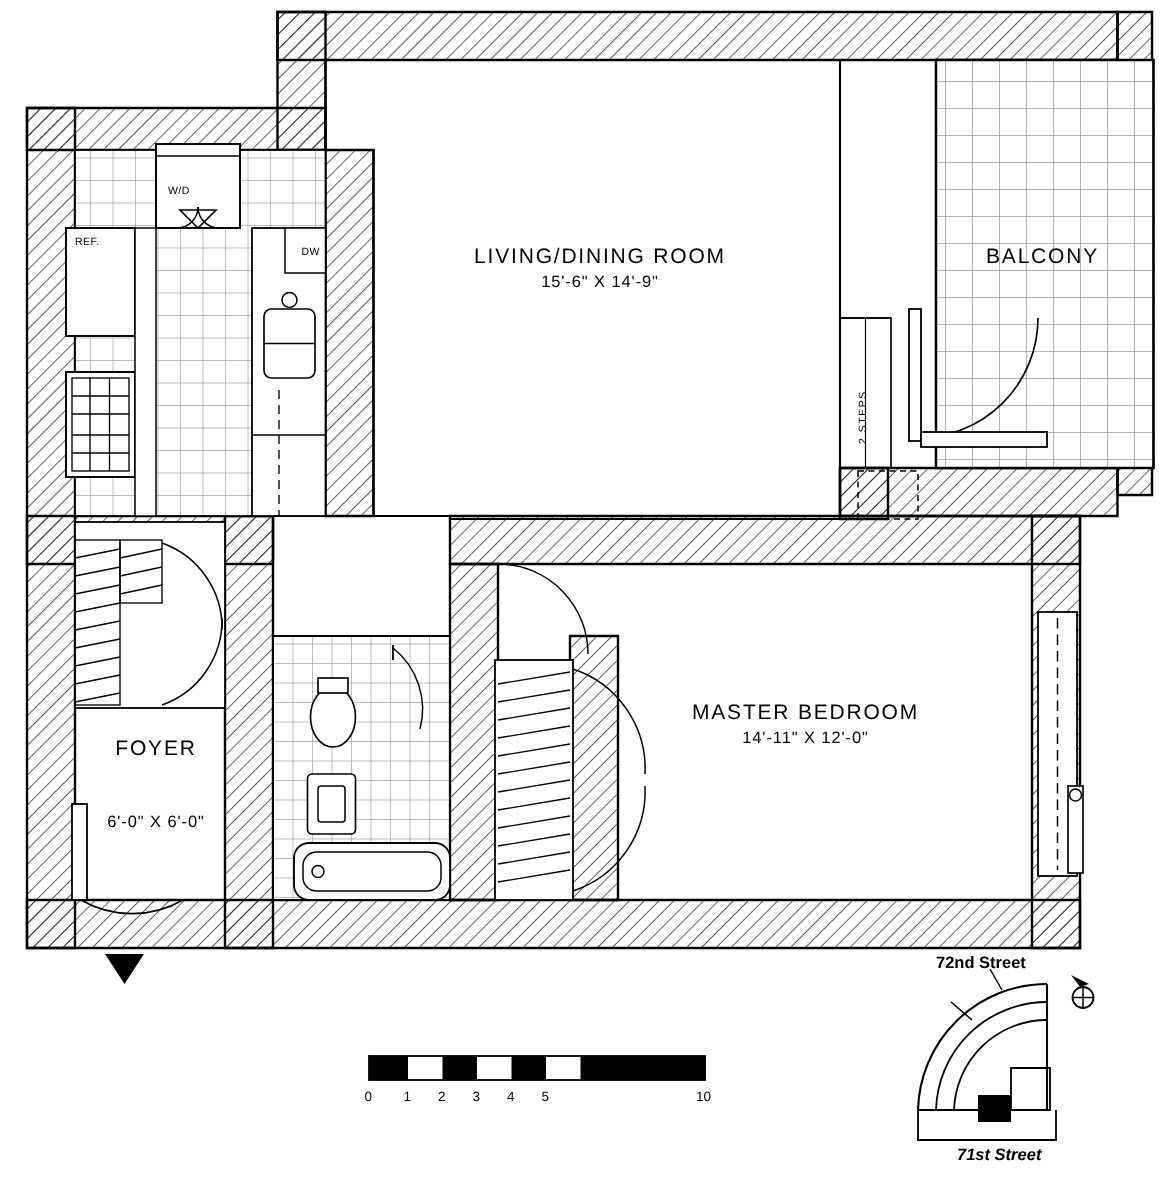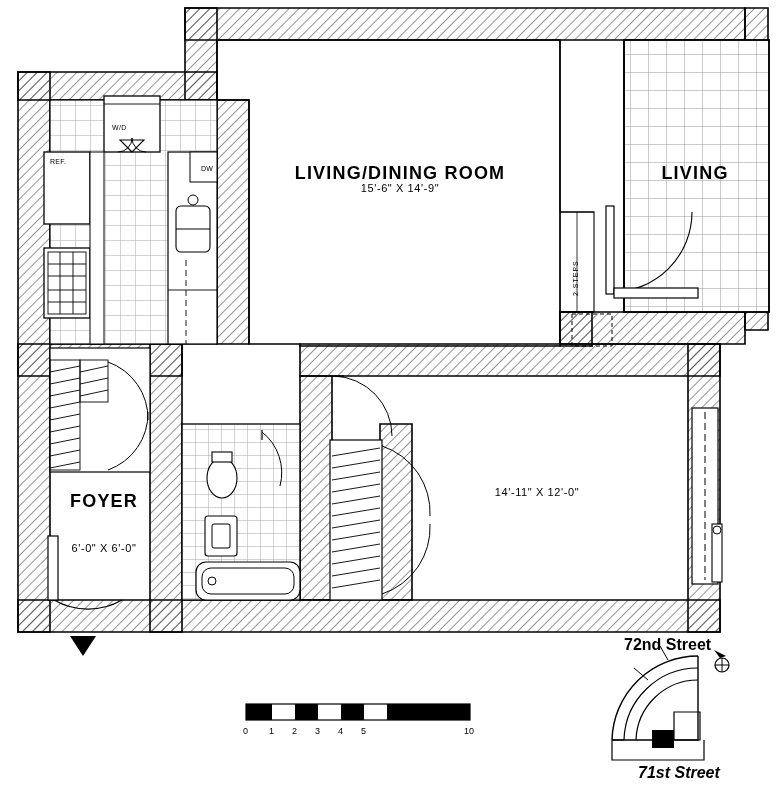--- a/index.html
+++ b/index.html
@@ -21,23 +21,23 @@
     width: 776px;
     height: 800px;
   }
   .label {
     position: absolute;
     text-align: center;
     white-space: nowrap;
     line-height: 1.25;
   }
   .room-name {
-    font-size: 18px;
+    font-size: 14px;
     letter-spacing: 1.2px;
-    font-weight: 700;
+    font-weight: 400;
   }
   .room-dims {
     font-size: 11px;
     letter-spacing: 0.6px;
   }
   .tiny-label {
     position: absolute;
     font-size: 7px;
     letter-spacing: 0.3px;
     white-space: nowrap;
@@ -45,21 +45,21 @@
   .vert-label {
     position: absolute;
     font-size: 7px;
     letter-spacing: 1px;
     white-space: nowrap;
     transform-origin: 0 0;
     transform: rotate(-90deg);
   }
   .street-label {
     position: absolute;
-    font-size: 16px;
+    font-size: 11px;
     font-weight: bold;
     white-space: nowrap;
   }
   .scale-num {
     position: absolute;
     font-size: 9px;
     white-space: nowrap;
   }
   svg { display: block; }
 </style>
@@ -286,22 +286,23 @@
       <circle cx="722" cy="665" r="7" fill="none" stroke="#000" stroke-width="1.2"></circle>
       <line x1="722" y1="658" x2="722" y2="672" stroke="#000" stroke-width="1"></line>
       <line x1="715" y1="665" x2="729" y2="665" stroke="#000" stroke-width="1"></line>
       <path d="M714,650 L726,656 L720,658 Z" fill="#000"></path>
     </g>
   </svg>
 
   <div class="label room-name" style="left:400px; top:162px; transform:translateX(-50%);">LIVING/DINING ROOM</div>
   <div class="label room-dims" style="left:400px; top:182px; transform:translateX(-50%);">15'-6" X 14'-9"</div>
 
-  <div class="label room-name" style="left:695px; top:162px; transform:translateX(-50%);">LIVING</div>
-
+  <div class="label room-name" style="left:695px; top:162px; transform:translateX(-50%);">BALCONY</div>
+
+  <div class="label room-name" style="left:537px; top:466px; transform:translateX(-50%);">MASTER BEDROOM</div>
   <div class="label room-dims" style="left:537px; top:486px; transform:translateX(-50%);">14'-11" X 12'-0"</div>
 
   <div class="label room-name" style="left:104px; top:490px; transform:translateX(-50%);">FOYER</div>
   <div class="label room-dims" style="left:104px; top:542px; transform:translateX(-50%);">6'-0" X 6'-0"</div>
 
   <div class="tiny-label" style="left:112px; top:124px;">W/D</div>
   <div class="tiny-label" style="left:50px; top:158px;">REF.</div>
   <div class="tiny-label" style="left:201px; top:165px;">DW</div>
   <div class="vert-label" style="left:572px; top:296px;">2 STEPS</div>
 

